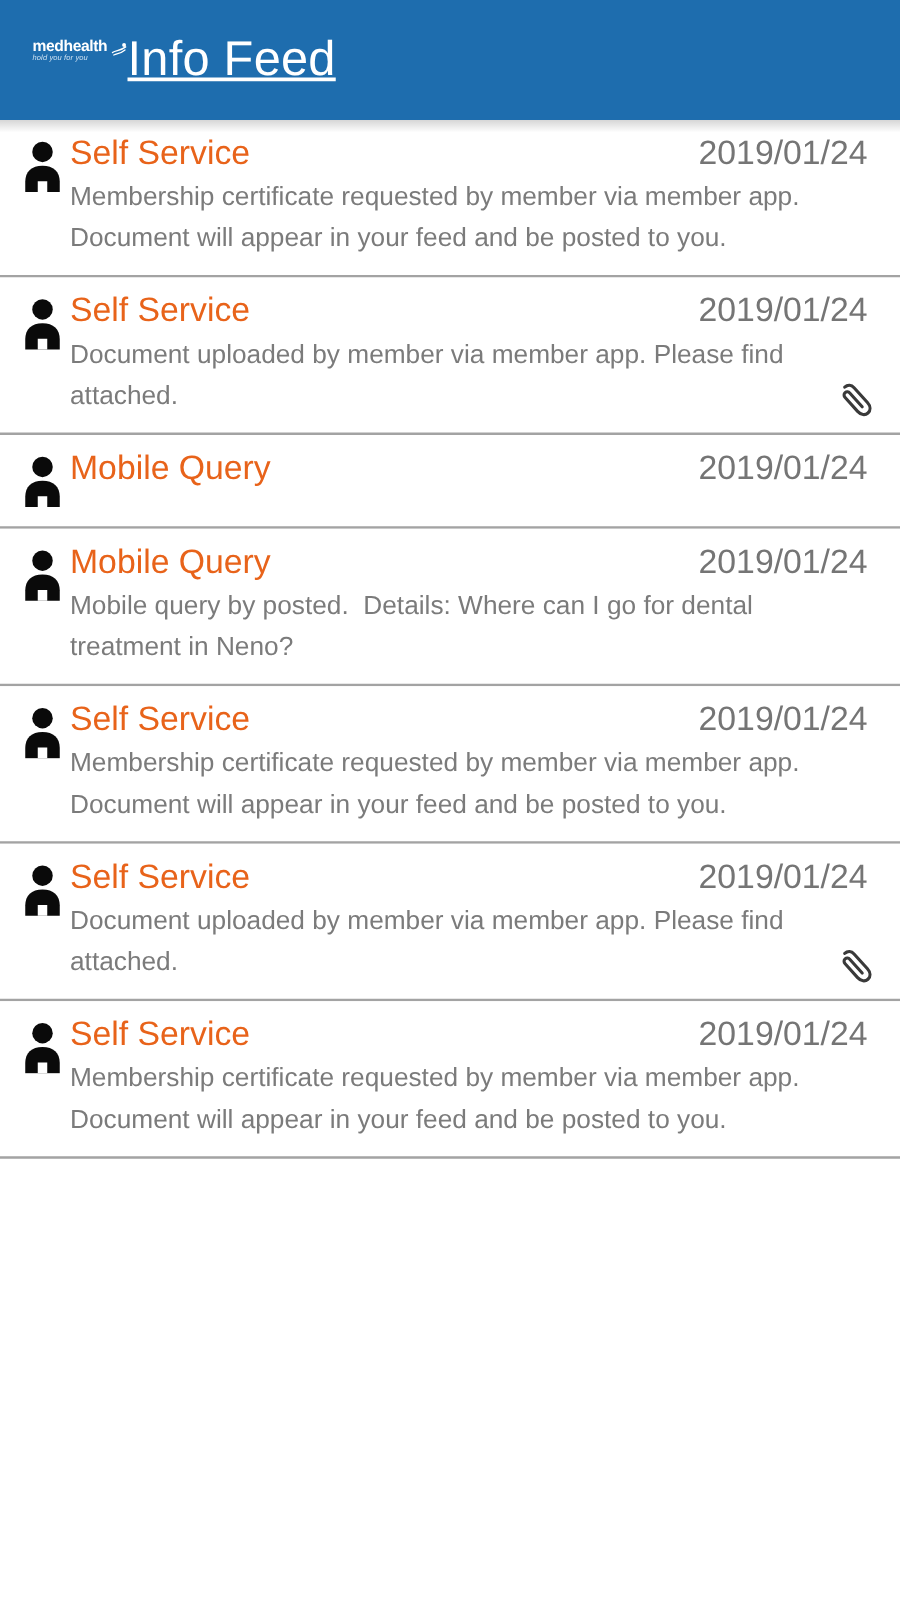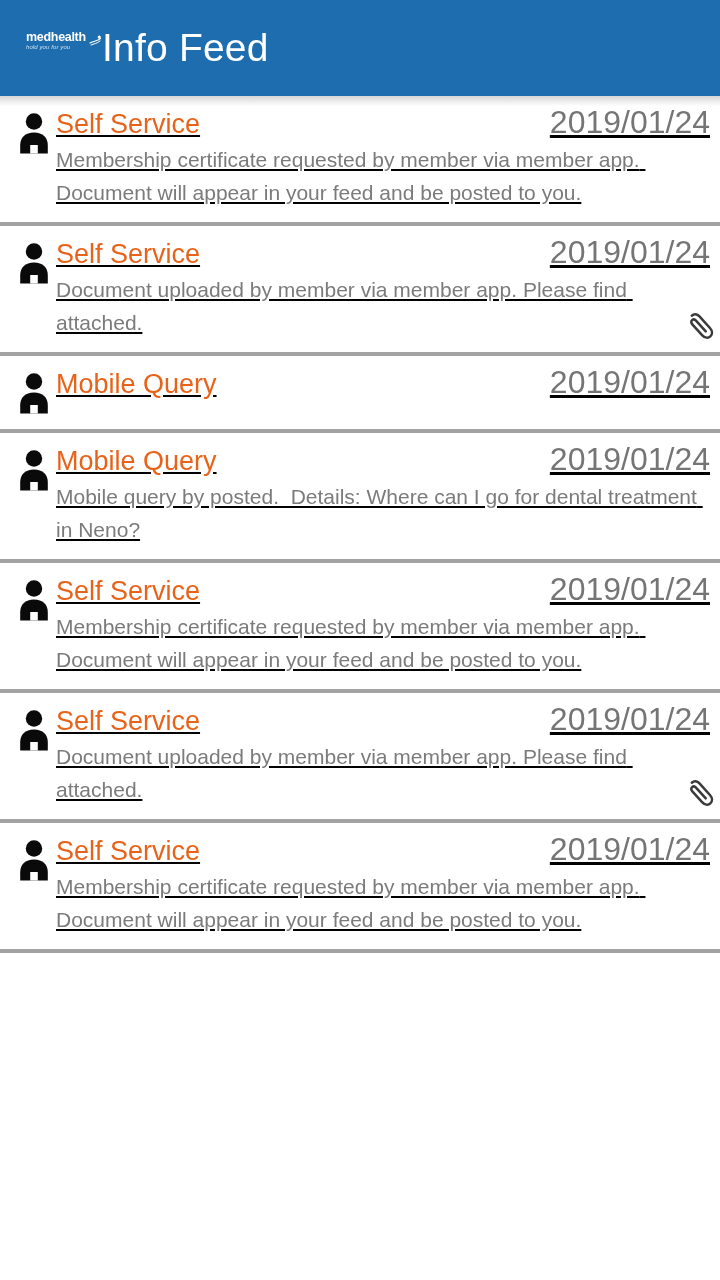--- a/index.html
+++ b/index.html
@@ -34,49 +34,49 @@
     font-size:6px; color:#cfe2f2; line-height:7px;
     display:block; font-style:italic; letter-spacing:0.1px;
     white-space:nowrap;
   }
   .logo-top { display:flex; align-items:center; gap:3px; }
   .logo-mark { width:13px; height:11px; display:block; flex:0 0 auto; }
   .appbar-title {
     color:#ffffff; font-size:39px; font-weight:300;
     letter-spacing:0.2px; line-height:44px;
     white-space:nowrap;
+    text-decoration:underline;
   }
 
   
   .feed { flex:1 1 auto; background:#ffffff; overflow:hidden; }
   .feed-item {
     position:relative;
-    padding:10px 0 13px 12px;
-    border-bottom:4px solid #a3a3a3;
+    padding:10px 16px 13px 12px;
+    border-bottom:2px solid #a3a3a3;
     display:flex; align-items:flex-start;
     background:#ffffff;
-    text-decoration:underline;
   }
   .avatar {
     width:44px; min-width:44px; height:50px;
     display:flex; align-items:flex-start; justify-content:center;
     padding-top:6px;
   }
   .avatar svg { width:34px; height:42px; display:block; }
   .item-body { flex:1 1 auto; min-width:0; padding-right:10px; position:relative; }
   .item-head {
     display:flex; align-items:baseline; justify-content:space-between;
     gap:10px; margin-bottom:3px;
   }
   .item-title {
     color:#e8631a; font-size:27px; line-height:32px;
     font-weight:400; white-space:nowrap;
   }
   .item-date {
-    color:#757575; font-size:32px; line-height:32px;
+    color:#757575; font-size:27px; line-height:32px;
     font-weight:400; white-space:nowrap; flex:0 0 auto;
   }
   .item-text {
     color:#7b7b7b; font-size:21px; line-height:33px;
     font-weight:400;
     word-wrap:break-word; white-space:pre-wrap;
   }
   .clip {
     position:absolute; right:2px; bottom:-4px;
     width:34px; height:34px;

